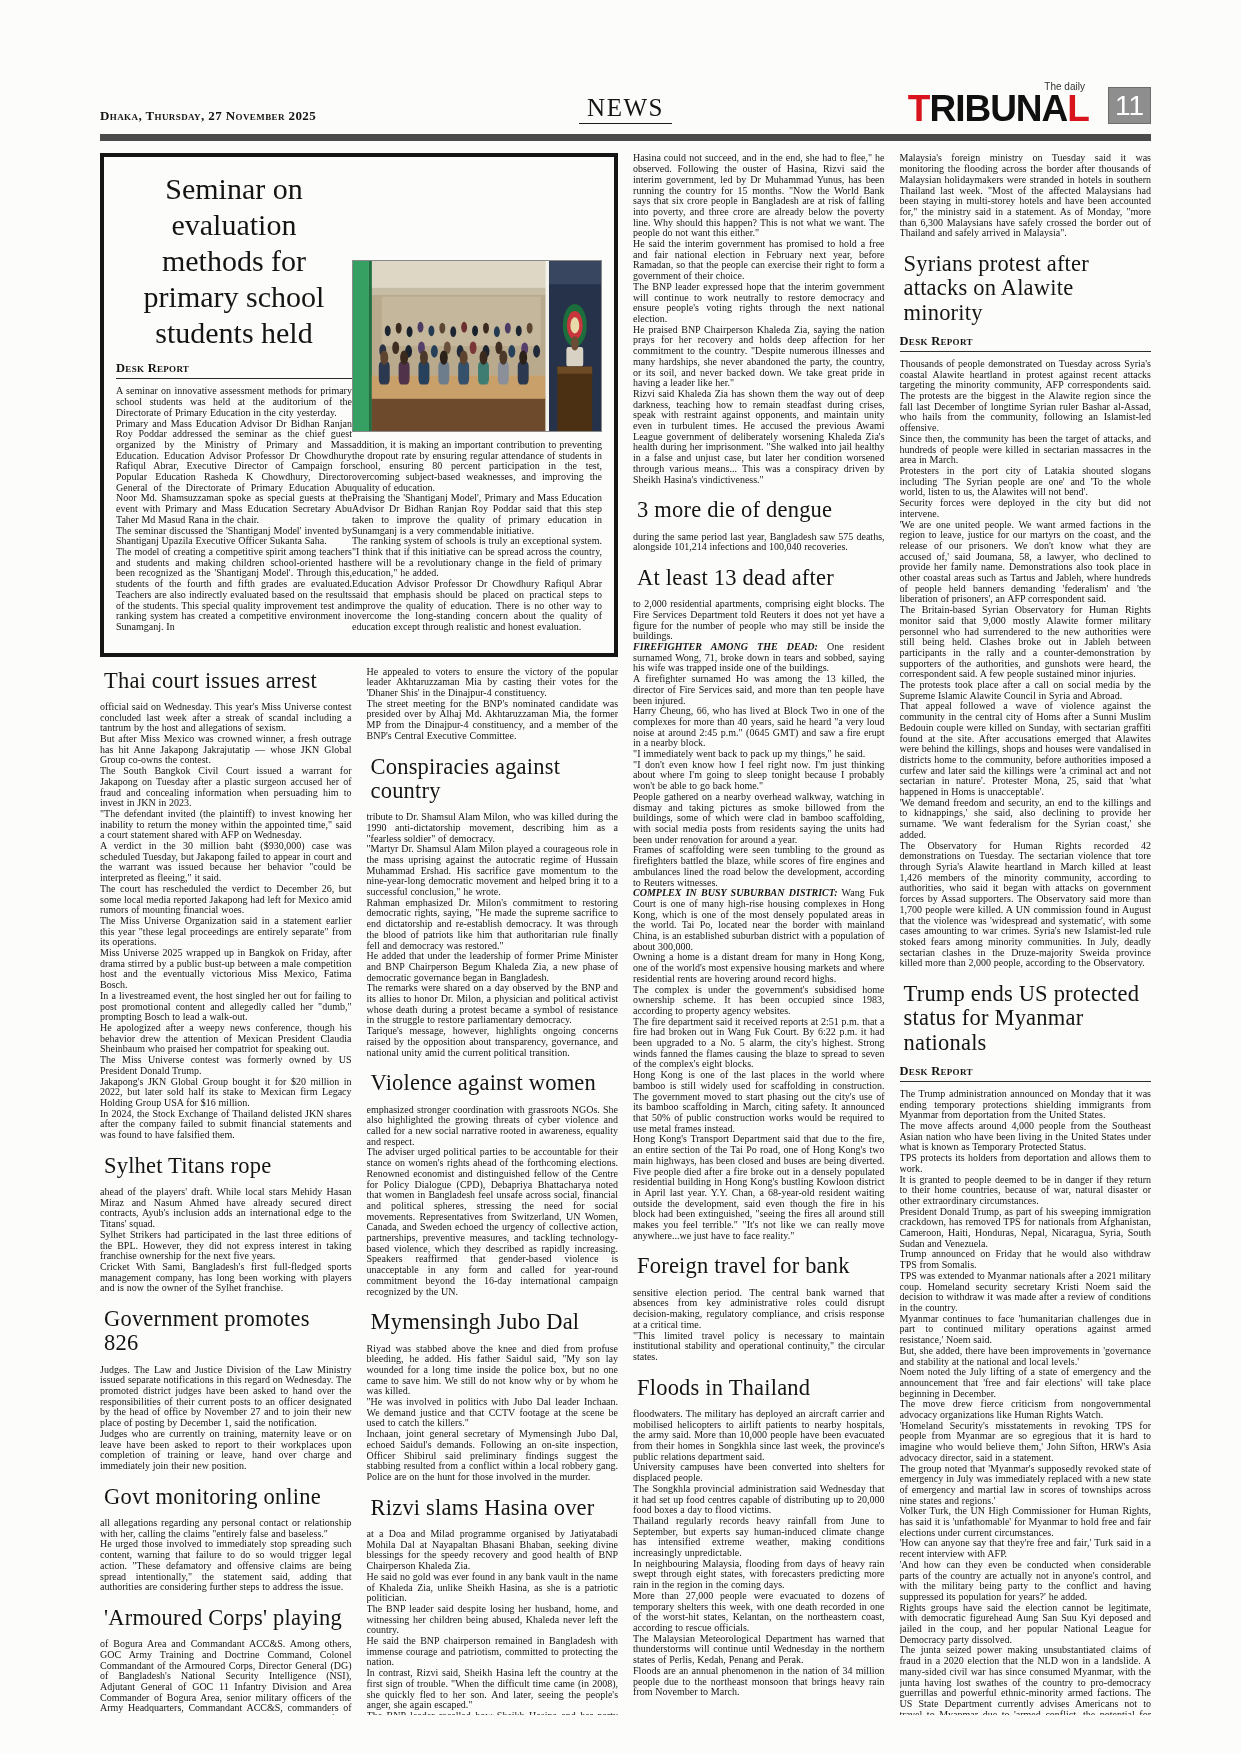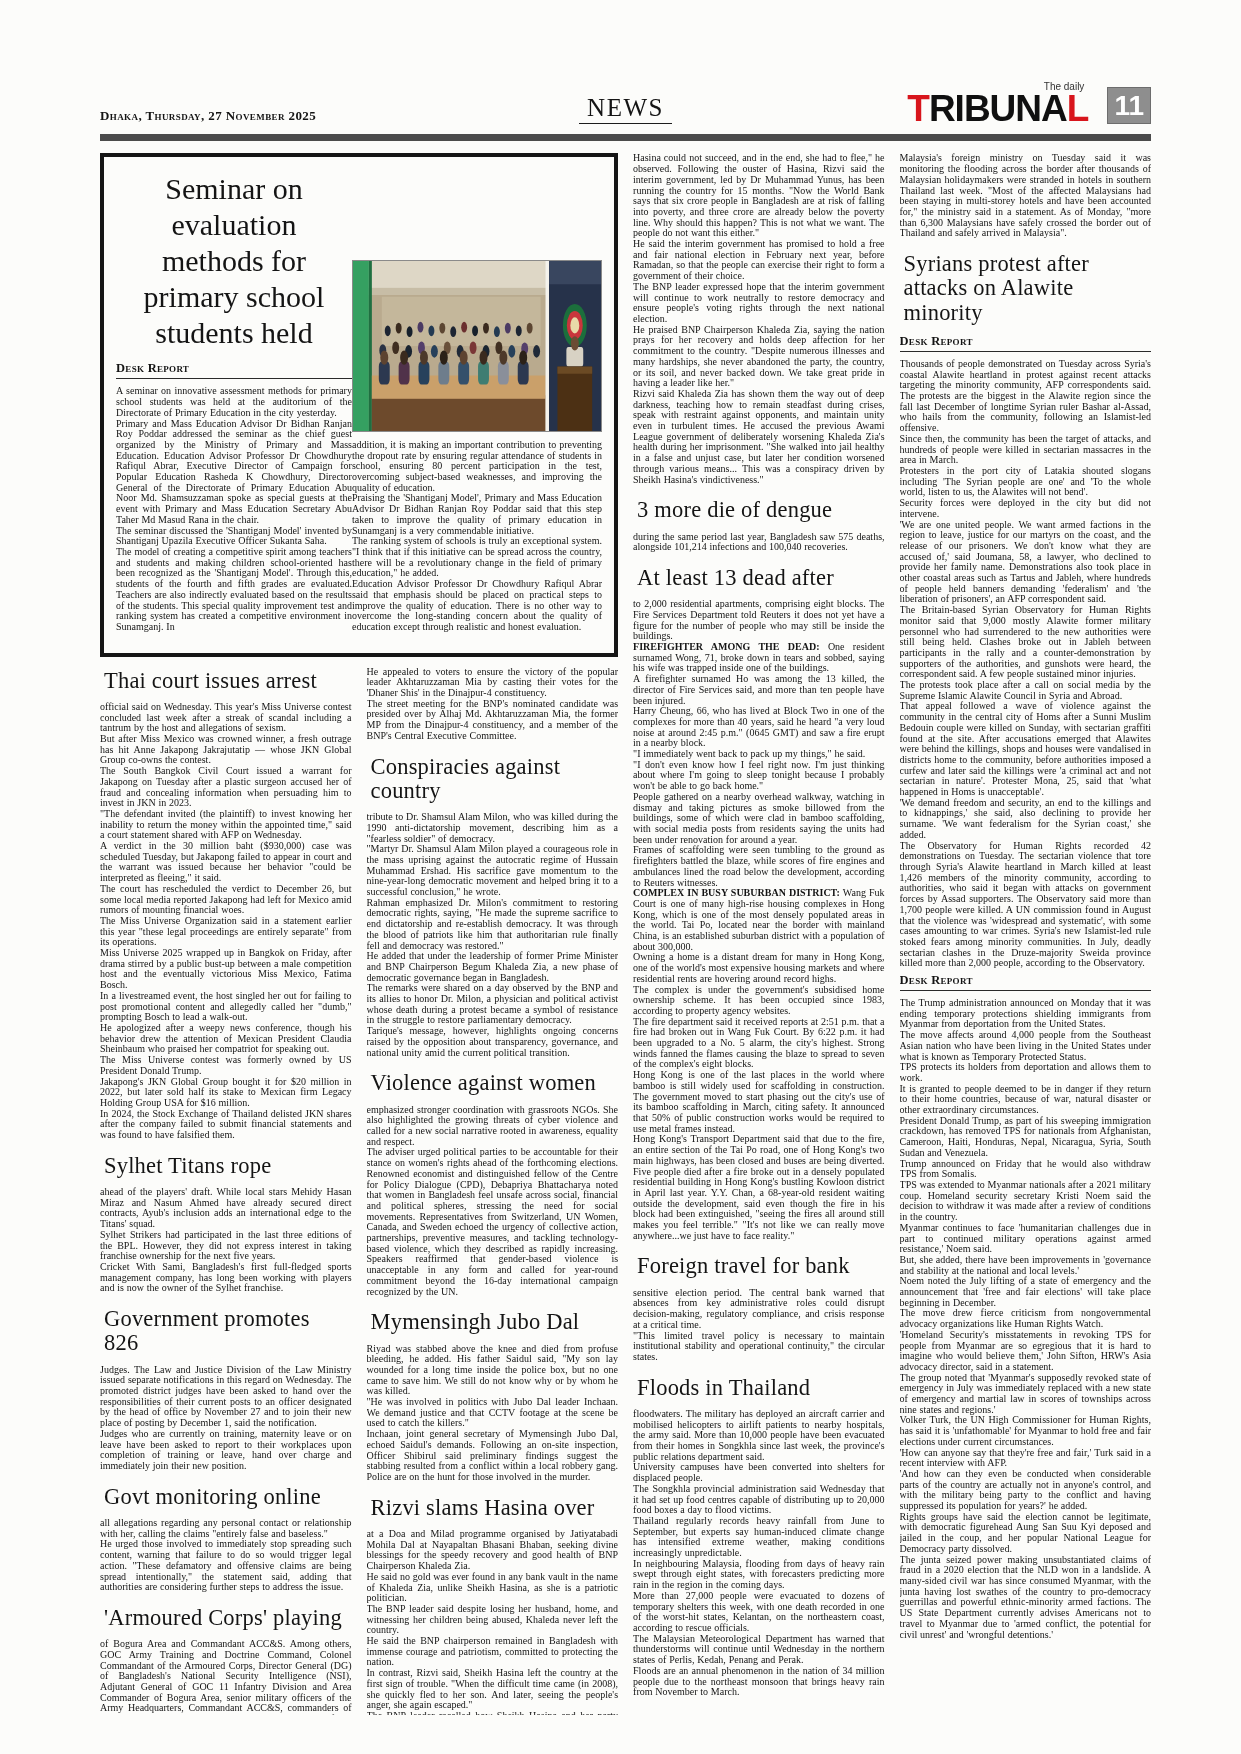--- a/index.html
+++ b/index.html
@@ -10,40 +10,40 @@
   
   .masthead { display:flex; align-items:flex-end; justify-content:space-between; padding-bottom:10px; }
   .dateline { font-variant:small-caps; font-weight:bold; font-size:13px; letter-spacing:.4px; width:330px; }
   .section-title { font-size:25px; letter-spacing:1.5px; font-weight:500; border-bottom:1.5px solid #1c1c1c; padding:0 8px 1px; }
   .logo { display:flex; align-items:flex-end; gap:19px; width:330px; justify-content:flex-end; }
   .logo-text { text-align:right; line-height:1; }
   .logo-tagline { font-family:"Liberation Sans", sans-serif; font-size:10px; color:#333; display:block; margin-bottom:1px; padding-right:4px; }
   .logo-name { font-family:"Liberation Sans", sans-serif; font-weight:bold; font-size:37px; letter-spacing:-1px; line-height:.85; }
   .logo-red { color:#d8151c; }
   .logo-black { color:#101010; }
-  .page-num-box { background:#8e8e8e; border:1px solid #6d6d6d; color:#ffffff; font-family:"Liberation Sans", sans-serif; font-weight:bold; font-size:28px; line-height:1; padding:4px 6px 3px; }
+  .page-num-box { background:#8e8e8e; border:1px solid #6d6d6d; color:#ffffff; font-family:"Liberation Sans", sans-serif; font-weight:normal; font-size:28px; line-height:1; padding:4px 6px 3px; }
   .header-rule { height:7px; background:#4b4b4b; margin-bottom:12px; }
 
   
   .content { display:flex; gap:15px; height:1562px; overflow:hidden; }
   .half { flex:2.06; display:flex; flex-direction:column; min-width:0; }
   .two-cols { display:flex; gap:15px; flex:1; min-height:0; }
   .col { flex:1; min-width:0; overflow:hidden; }
 
   
   .lead-box { border:4px solid #151515; padding:10px 12px 20px; display:flex; margin-bottom:10px;align-items:flex-end; }
   .lead-left { flex:1; min-width:0; }
   .lead-right { flex:1.06; min-width:0; }
   .lead-headline { font-weight:400; font-size:30px; line-height:1.2; text-align:center; margin:4px 2px 10px; }
   .byline { font-variant:small-caps; font-weight:bold; font-size:12.5px; letter-spacing:.3px; border-bottom:1px solid #2a2a2a; padding-bottom:2px; margin:4px 0 7px; }
   .lead-photo { width:100%; height:172px; border:1px solid #8a8a8a; margin-bottom:8px; display:block; }
 
   
   p.story { font-size:10px; line-height:10.7px; text-align:justify; word-spacing:.3px; }
-  p.story strong { font-weight:bold; }
+  p.story strong { font-weight:bold;font-style:italic; }
   h2.headline { font-weight:400; font-size:22.5px; line-height:1.08; text-align:left; margin:13px 4px 9px; letter-spacing:.2px; }
   article:first-child h2.headline { margin-top:2px; }
 </style>
 </head>
 <body>
 
 <div class="page">
 
   <div class="masthead">
     <div class="dateline">Dhaka, Thursday, 27 November 2025</div>
@@ -291,20 +291,21 @@
           <p class="story">Protesters in the port city of Latakia shouted slogans including 'The Syrian people are one' and 'To the whole world, listen to us, the Alawites will not bend'.</p>
           <p class="story">Security forces were deployed in the city but did not intervene.</p>
           <p class="story">'We are one united people. We want armed factions in the region to leave, justice for our martyrs on the coast, and the release of our prisoners. We don't know what they are accused of,' said Joumana, 58, a lawyer, who declined to provide her family name. Demonstrations also took place in other coastal areas such as Tartus and Jableh, where hundreds of people held banners demanding 'federalism' and 'the liberation of prisoners', an AFP correspondent said.</p>
           <p class="story">The Britain-based Syrian Observatory for Human Rights monitor said that 9,000 mostly Alawite former military personnel who had surrendered to the new authorities were still being held. Clashes broke out in Jableh between participants in the rally and a counter-demonstration by supporters of the authorities, and gunshots were heard, the correspondent said. A few people sustained minor injuries.</p>
           <p class="story">The protests took place after a call on social media by the Supreme Islamic Alawite Council in Syria and Abroad.</p>
           <p class="story">That appeal followed a wave of violence against the community in the central city of Homs after a Sunni Muslim Bedouin couple were killed on Sunday, with sectarian graffiti found at the site. After accusations emerged that Alawites were behind the killings, shops and houses were vandalised in districts home to the community, before authorities imposed a curfew and later said the killings were 'a criminal act and not sectarian in nature'. Protester Mona, 25, said that 'what happened in Homs is unacceptable'.</p>
           <p class="story">'We demand freedom and security, an end to the killings and to kidnappings,' she said, also declining to provide her surname. 'We want federalism for the Syrian coast,' she added.</p>
           <p class="story">The Observatory for Human Rights recorded 42 demonstrations on Tuesday. The sectarian violence that tore through Syria's Alawite heartland in March killed at least 1,426 members of the minority community, according to authorities, who said it began with attacks on government forces by Assad supporters. The Observatory said more than 1,700 people were killed. A UN commission found in August that the violence was 'widespread and systematic', with some cases amounting to war crimes. Syria's new Islamist-led rule stoked fears among minority communities. In July, deadly sectarian clashes in the Druze-majority Sweida province killed more than 2,000 people, according to the Observatory.</p>
         </article>
         <article>
+          <h2 class="headline">Trump ends US protected status for Myanmar nationals</h2>
           <div class="byline">Desk Report</div>
           <p class="story">The Trump administration announced on Monday that it was ending temporary protections shielding immigrants from Myanmar from deportation from the United States.</p>
           <p class="story">The move affects around 4,000 people from the Southeast Asian nation who have been living in the United States under what is known as Temporary Protected Status.</p>
           <p class="story">TPS protects its holders from deportation and allows them to work.</p>
           <p class="story">It is granted to people deemed to be in danger if they return to their home countries, because of war, natural disaster or other extraordinary circumstances.</p>
           <p class="story">President Donald Trump, as part of his sweeping immigration crackdown, has removed TPS for nationals from Afghanistan, Cameroon, Haiti, Honduras, Nepal, Nicaragua, Syria, South Sudan and Venezuela.</p>
           <p class="story">Trump announced on Friday that he would also withdraw TPS from Somalis.</p>
           <p class="story">TPS was extended to Myanmar nationals after a 2021 military coup. Homeland security secretary Kristi Noem said the decision to withdraw it was made after a review of conditions in the country.</p>
           <p class="story">Myanmar continues to face 'humanitarian challenges due in part to continued military operations against armed resistance,' Noem said.</p>
           <p class="story">But, she added, there have been improvements in 'governance and stability at the national and local levels.'</p>

